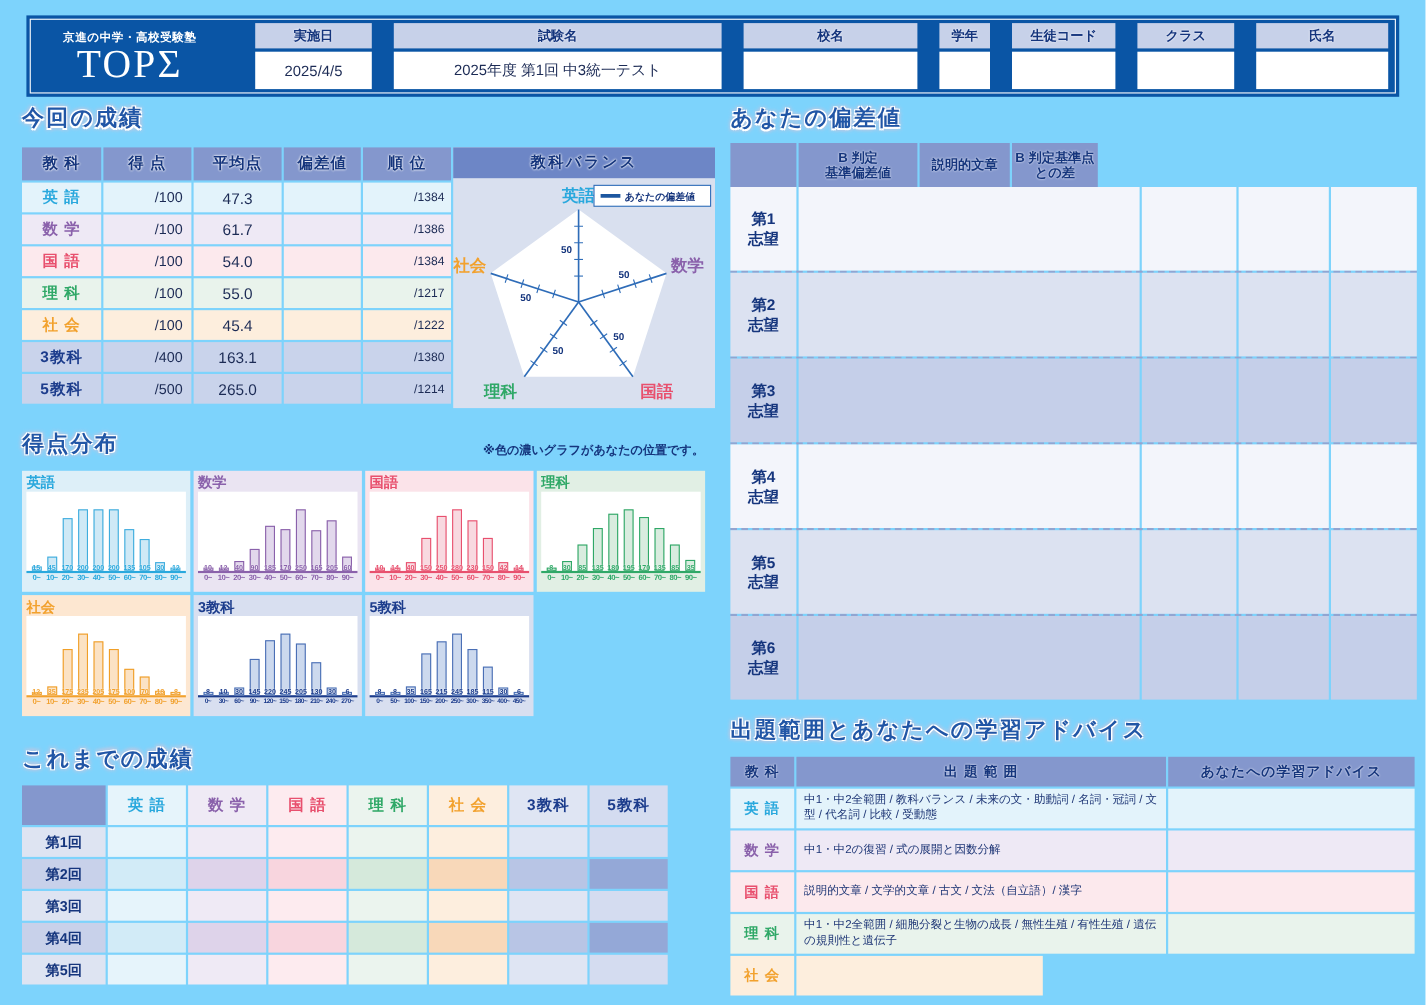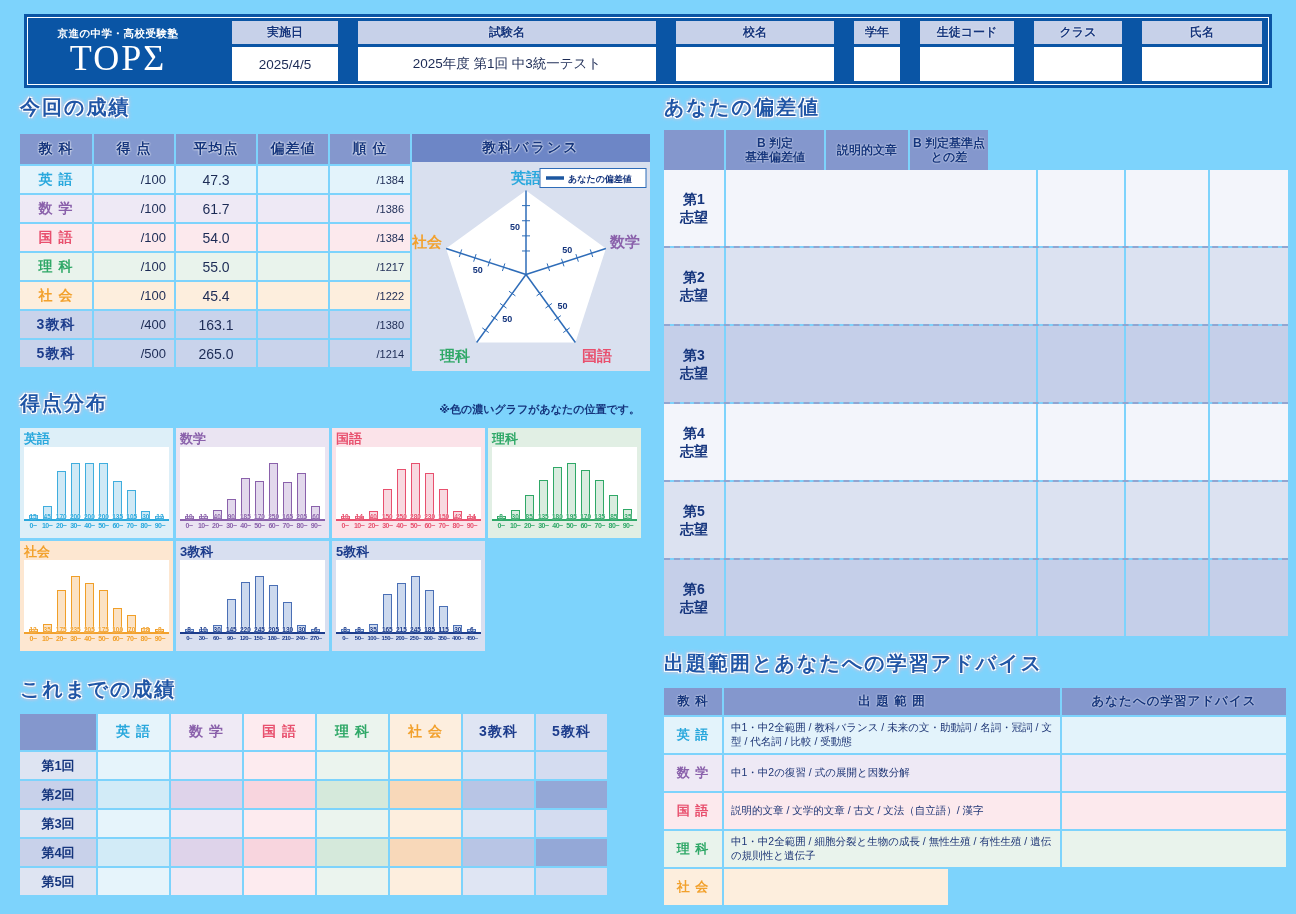--- a/index.html
+++ b/index.html
@@ -678,21 +678,21 @@
       <div class="hcell" style="background: rgb(235, 244, 238);"></div>
       <div class="hcell" style="background: rgb(253, 238, 222);"></div>
       <div class="hcell" style="background: rgb(223, 229, 243);"></div>
       <div class="hcell" style="background: rgb(212, 220, 240);"></div>
     </div>
 
   <div class="bubble t-judge">あなたの偏差値</div>
   <div id="judge-table">
       <div class="jrow jheader">
         <div class="jcell jth" style="width: 60px;"></div>
-        <div class="jcell jth" style="width: 98px;">B 判定
+        <div class="jcell jth" style="width: 108px;">B 判定
 基準偏差値</div>
         <div class="jcell jth" style="width: 82px;">説明的文章</div>
         <div class="jcell jth" style="width: 78px;">B 判定基準点
 との差</div>
       </div>
       <div class="jrow dashed">
         <div class="jcell jlabel" style="width: 60px; background: rgb(243, 245, 251);">第1
 志望</div>
         <div class="jcell" style="width: 310px; background: rgb(243, 245, 251);"></div>
         <div class="jcell" style="width: 86px; background: rgb(243, 245, 251);"></div>

